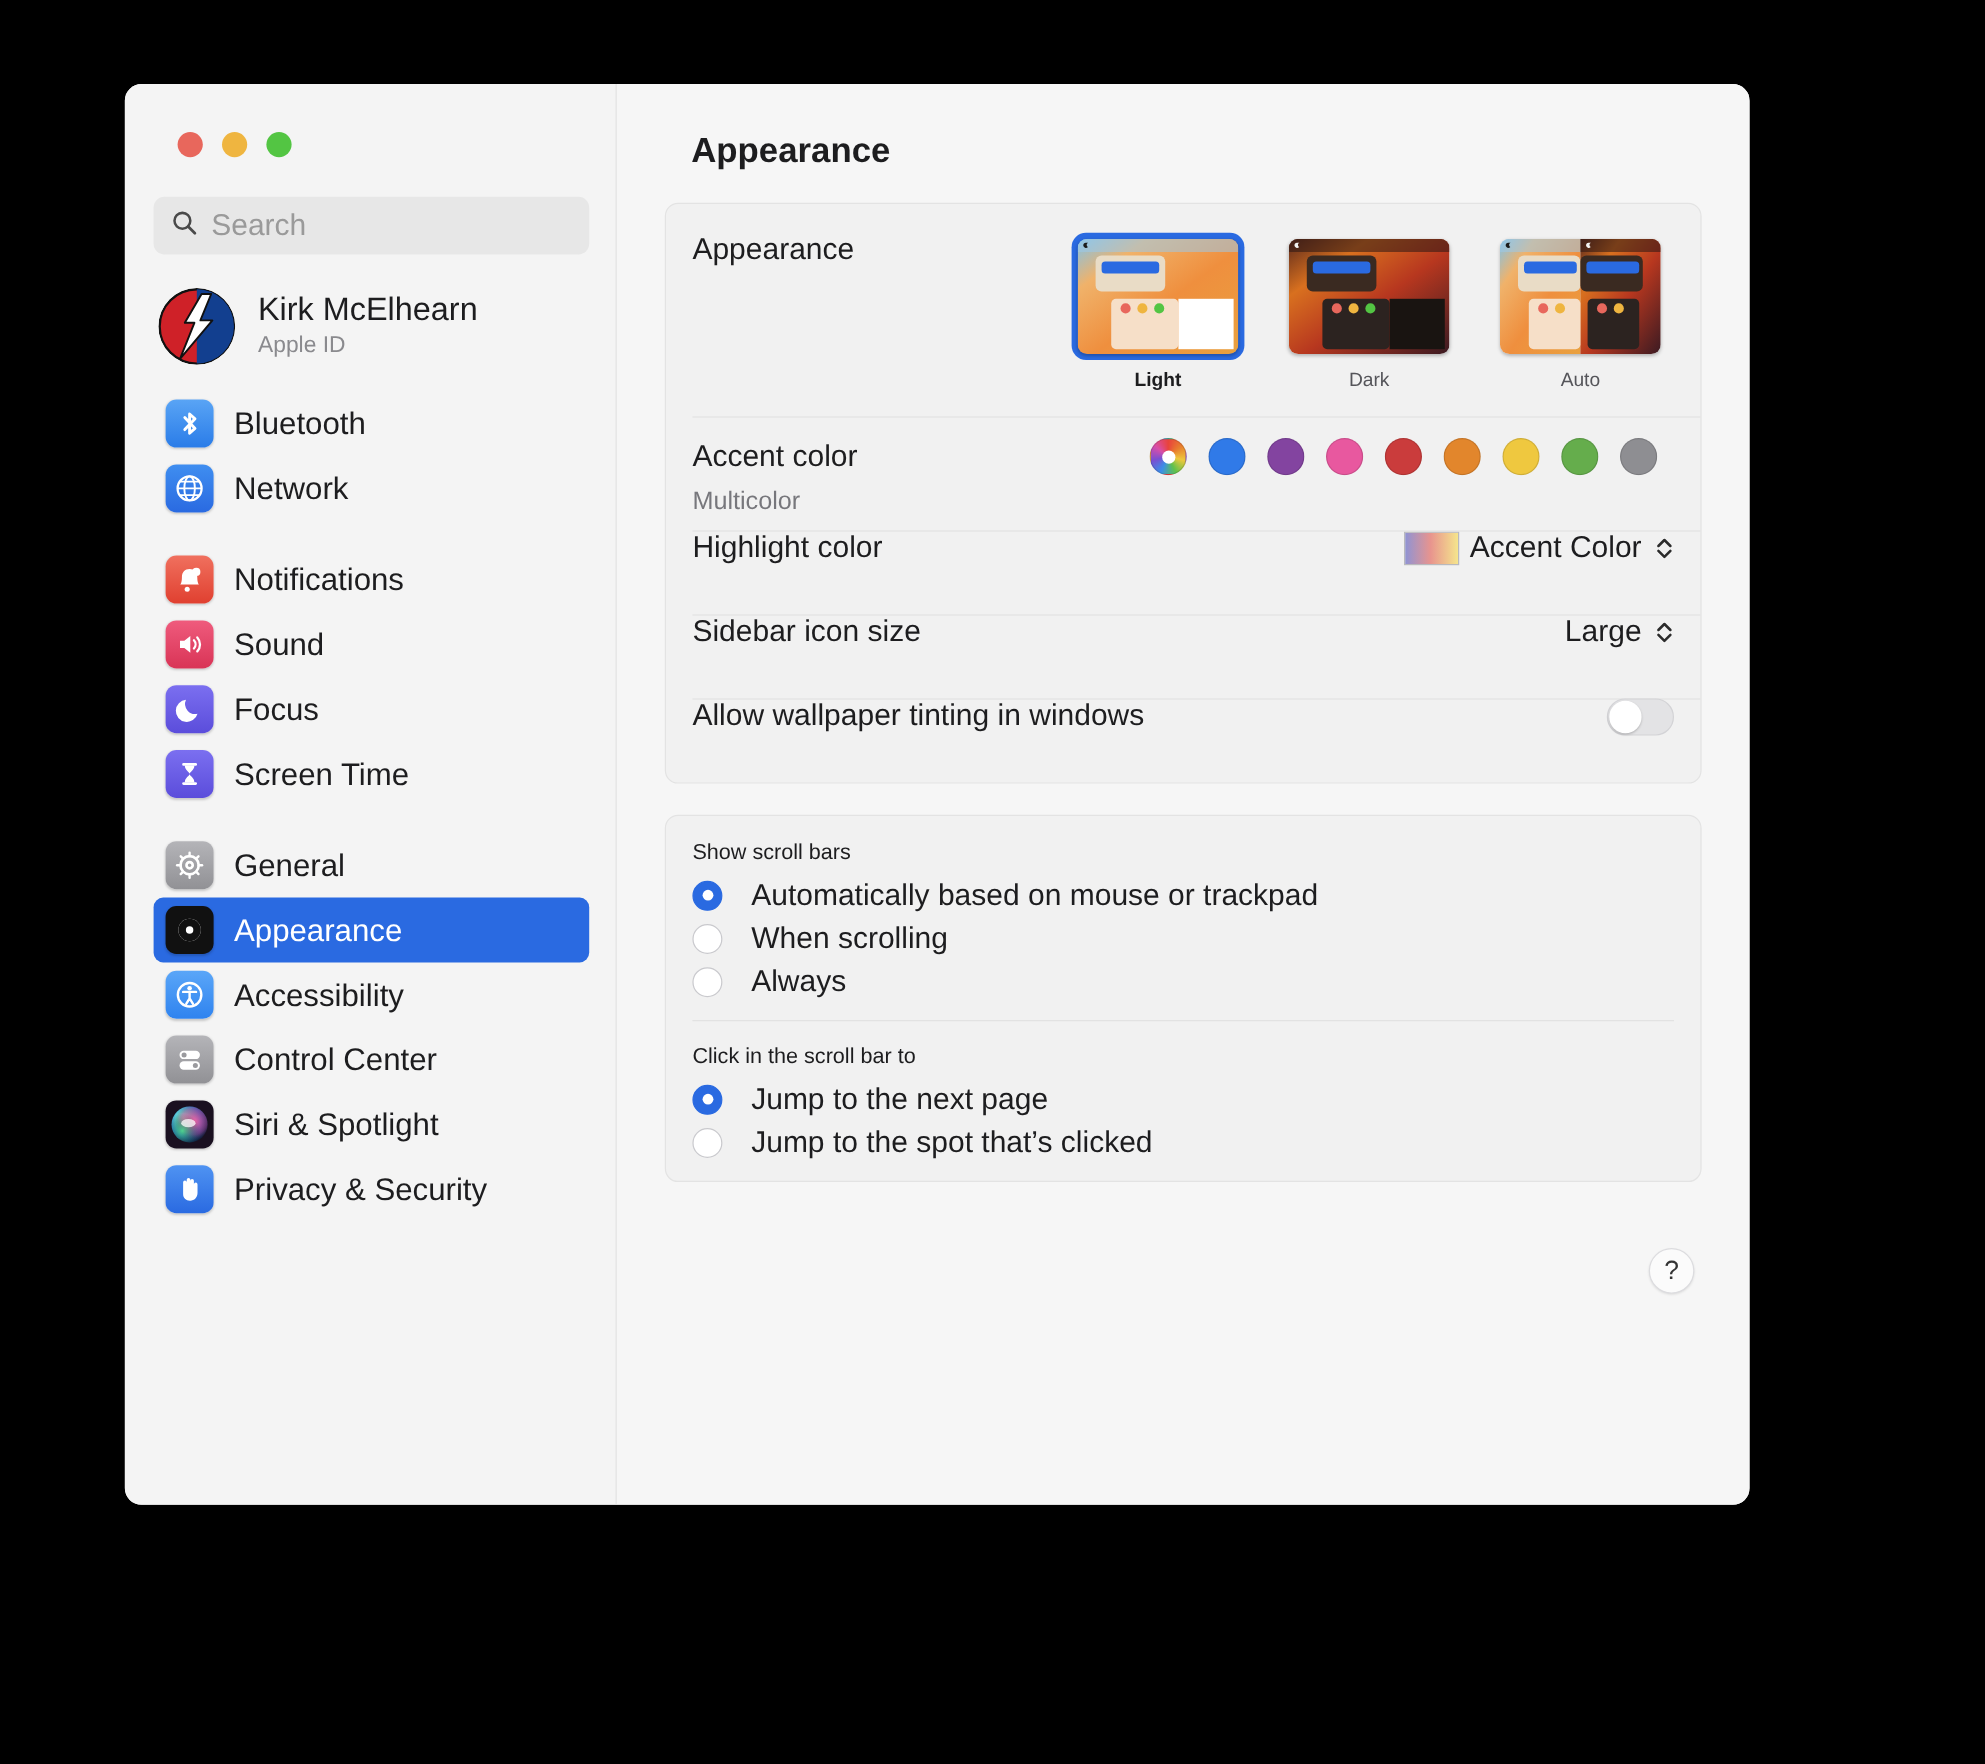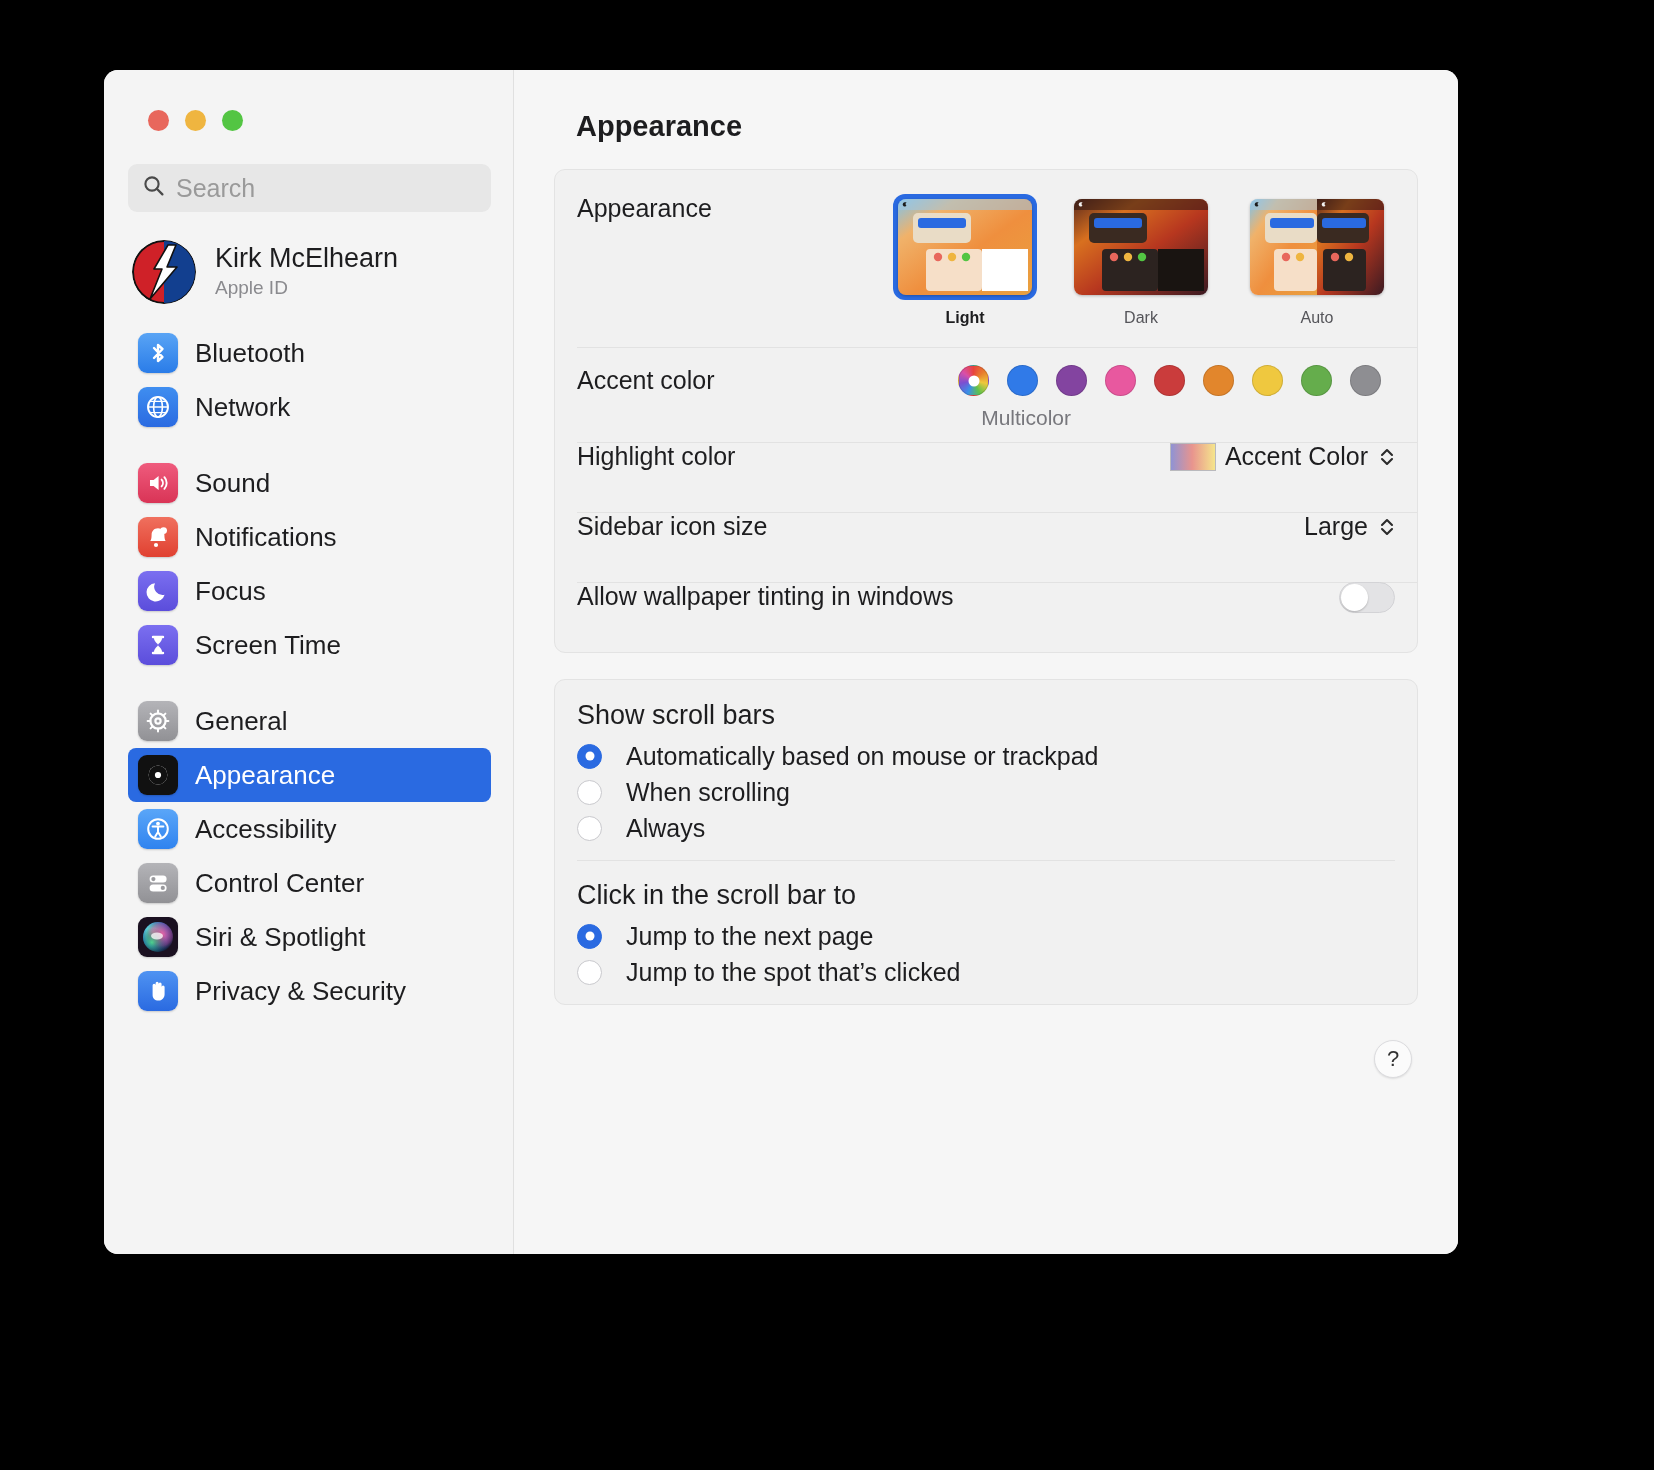--- a/index.html
+++ b/index.html
@@ -132,21 +132,20 @@
   .theme-name.sel { color: #1d1d1f; font-weight: bold; }
 
   
   .accent-row { flex-direction: column; align-items: stretch; padding-top: 18px; padding-bottom: 12px; }
   .accent-top { display: flex; align-items: center; }
   .swatches { display: flex; gap: 18px; margin-left: auto; padding-right: 14px; }
   .sw { width: 31px; height: 31px; border-radius: 50%; }
   .sw.ring { border: 1px solid rgba(0,0,0,.13); }
   .multicolor-lbl {
     font-size: 21px; color: #77777c;
-    text-align: right;
     padding-right: 324px;
     margin-top: 10px;
   }
   .mc {
     background: conic-gradient(#e8433c,#e87f2e,#eec83c,#5fc24b,#3b8fe8,#7b4fd1,#d94fa8,#e8433c);
     position: relative;
   }
   .mc::after {
     content: ""; position: absolute;
     left: 50%; top: 50%; transform: translate(-50%,-50%);
@@ -180,21 +179,21 @@
     box-shadow: 0 1px 2px rgba(0,0,0,.22);
   }
 
   
   .grp { padding: 20px 22px 14px 22px; position: relative; }
   .grp + .grp::before {
     content: ""; position: absolute;
     left: 22px; right: 22px; top: 0;
     height: 1px; background: #e2e2e2;
   }
-  .grp-title { font-size: 27px; color: #1d1d1f; margin-bottom: 7px; }
+  .grp-title { font-size: 18px; color: #1d1d1f; margin-bottom: 7px; }
   .radio-line { display: flex; align-items: center; gap: 24px; height: 36px; }
   .radio {
     width: 25px; height: 25px; border-radius: 50%;
     background: #fff; border: 1px solid #c9c9cd;
     flex: none; position: relative;
   }
   .radio.on { background: #2a6ae1; border-color: #2a6ae1; }
   .radio.on::after {
     content: ""; position: absolute;
     left: 50%; top: 50%; transform: translate(-50%,-50%);
@@ -265,37 +264,37 @@
                 <line x1="4" y1="14" x2="24" y2="14" stroke="#fff" stroke-width="1.6"></line>
                 <path d="M6 8.4h16M6 19.6h16" stroke="#fff" stroke-width="1.4" fill="none"></path>
               </svg>
           </span>
           <span class="nav-label">Network</span>
         </div>
       </div>
 
       <div class="nav-group">
         <div class="nav-item">
-          <span class="ic" style="background:linear-gradient(180deg,#ef5b7d,#d93456)">
-            <svg width="28" height="28" viewBox="0 0 28 28">
-                <path d="M6 11h3.6L14.6 7v14l-5-4H6z" fill="#fff"></path>
-                <path d="M17.6 10.6a5 5 0 0 1 0 6.8M20.4 8.2a8.6 8.6 0 0 1 0 11.6" fill="none" stroke="#fff" stroke-width="1.9" stroke-linecap="round"></path>
-              </svg>
-          </span>
-          <span class="nav-label">Sound</span>
-        </div>
-        <div class="nav-item">
           <span class="ic" style="background:linear-gradient(180deg,#f0705e,#e04030)">
             <svg width="28" height="28" viewBox="0 0 28 28">
                 <path d="M14 5.2c-4 0-6.4 2.8-6.4 6.8 0 4.6-1.3 6-1.3 6h15.4s-1.3-1.4-1.3-6c0-4-2.4-6.8-6.4-6.8z" fill="#fff"></path>
                 <circle cx="12" cy="22" r="2.1" fill="#fff"></circle>
                 <circle cx="19.6" cy="7.6" r="3.4" fill="#fff"></circle>
               </svg>
           </span>
           <span class="nav-label">Notifications</span>
+        </div>
+        <div class="nav-item">
+          <span class="ic" style="background:linear-gradient(180deg,#ef5b7d,#d93456)">
+            <svg width="28" height="28" viewBox="0 0 28 28">
+                <path d="M6 11h3.6L14.6 7v14l-5-4H6z" fill="#fff"></path>
+                <path d="M17.6 10.6a5 5 0 0 1 0 6.8M20.4 8.2a8.6 8.6 0 0 1 0 11.6" fill="none" stroke="#fff" stroke-width="1.9" stroke-linecap="round"></path>
+              </svg>
+          </span>
+          <span class="nav-label">Sound</span>
         </div>
         <div class="nav-item">
           <span class="ic" style="background:linear-gradient(180deg,#7b6ff0,#5b4ddb)">
             <svg width="28" height="28" viewBox="0 0 28 28">
                 <path d="M20.6 17.8A8.4 8.4 0 0 1 11 6.2a9.2 9.2 0 1 0 9.6 11.6z" fill="#fff"></path>
               </svg>
           </span>
           <span class="nav-label">Focus</span>
         </div>
         <div class="nav-item">

